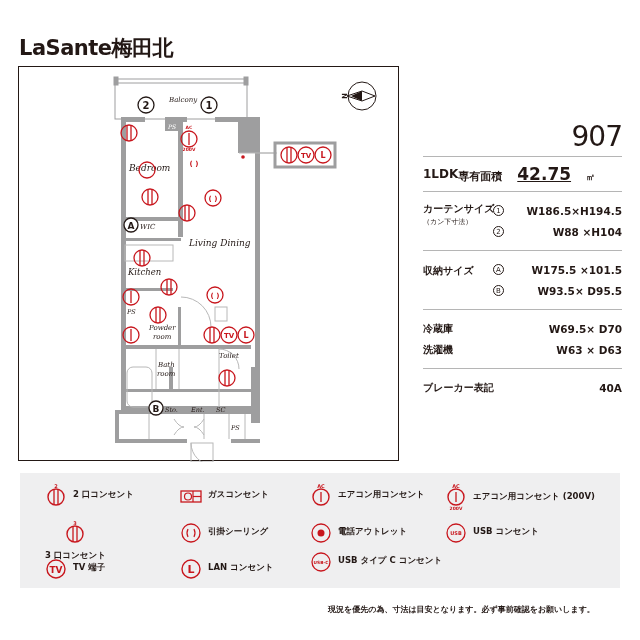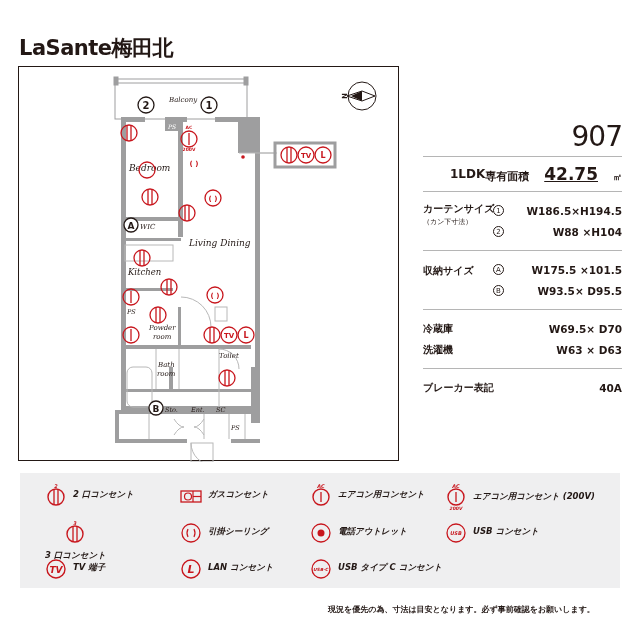--- a/index.html
+++ b/index.html
@@ -7,35 +7,35 @@
   body { position: relative; font-family: "DejaVu Sans", sans-serif; color: #231815; }
 
   .title { position: absolute; left: 19px; top: 34px; font-size: 21px; font-weight: bold; letter-spacing: -0.5px; }
 
   .plan-frame { position: absolute; left: 18px; top: 66px; width: 381px; height: 395px; border: 1.5px solid #231815; background: #fff; }
   .plan-svg { position: absolute; left: 0; top: 0; }
 
   .info { position: absolute; left: 423px; top: 120px; width: 199px; }
   .unit-no { font-size: 28px; font-weight: normal; line-height: 34px; letter-spacing: -1px; text-align: right; }
   .hr { height: 1px; background: #b5b5b5; margin: 0; }
-  .row { display: flex; justify-content: flex-end; align-items: baseline; font-size: 10px; font-weight: bold; }
+  .row { display: flex; justify-content: flex-start; align-items: baseline; font-size: 10px; font-weight: bold; }
   .type-row { height: 34px; align-items: center; }
   .type-row .lt { font-size: 12px; }
   .area { display: flex; align-items: baseline; gap: 15px; }
   .area .lbl { font-size: 11px; }
   .area .val { font-size: 17px; text-decoration: underline; }
   .area .unit { font-size: 9px; }
   .sec { padding: 8px 0 8px 0; }
   .sub { font-size: 7px; font-weight: normal; margin-top: 1px; }
   .mrow { display: flex; justify-content: flex-end; align-items: center; gap: 10px; height: 21px; font-size: 10.5px; font-weight: bold; }
   .circ { display: inline-flex; width: 11px; height: 11px; border: 1px solid #231815; border-radius: 50%; font-size: 7px; align-items: center; justify-content: center; font-weight: normal; }
   .val-r { min-width: 108px; text-align: right; }
   .lab-l { font-size: 10px; font-weight: bold; font-family: Liberation Mono, monospace; }
 
-  .legend { position: absolute; left: 20px; top: 473px; width: 600px; height: 115px; background: #efeff0; font-style: italic; }
+  .legend { position: absolute; left: 20px; top: 473px; width: 600px; height: 115px; background: #efeff0; }
   .lg { position: absolute; display: flex; align-items: center; gap: 6px; font-size: 8.5px; font-weight: bold; color: #231815; }
   .ico { width: 22px; height: 24px; display: inline-block; }
 
   .note { position: absolute; left: 328px; top: 604px; font-size: 8px; font-weight: bold; color: #231815; }
 </style>
 </head>
 <body>
 
 <div class="title">LaSante梅田北</div>
 
@@ -370,21 +370,21 @@
       </svg>
     <span>TV 端子</span>
   </div>
   <div class="lg" style="left:160px;top:83px;">
     <svg class="ico" viewBox="0 0 22 24">
         <circle cx="11" cy="13" r="9" fill="none" stroke="#c8161d" stroke-width="1.4"></circle>
         <text x="11" y="17" font-size="11" fill="#c8161d" text-anchor="middle" font-weight="bold">L</text>
       </svg>
     <span>LAN コンセント</span>
   </div>
-  <div class="lg" style="left:290px;top:83px;">
+  <div class="lg" style="left:290px;top:76px;">
     <svg class="ico" viewBox="0 0 22 24">
         <circle cx="11" cy="13" r="9" fill="none" stroke="#c8161d" stroke-width="1.3"></circle>
         <text x="11" y="15" font-size="4.3" fill="#c8161d" text-anchor="middle" font-weight="bold">USB-C</text>
       </svg>
     <span>USB タイプ C コンセント</span>
   </div>
 </div>
 
 <div class="note">現況を優先の為、寸法は目安となります。必ず事前確認をお願いします。</div>
 

